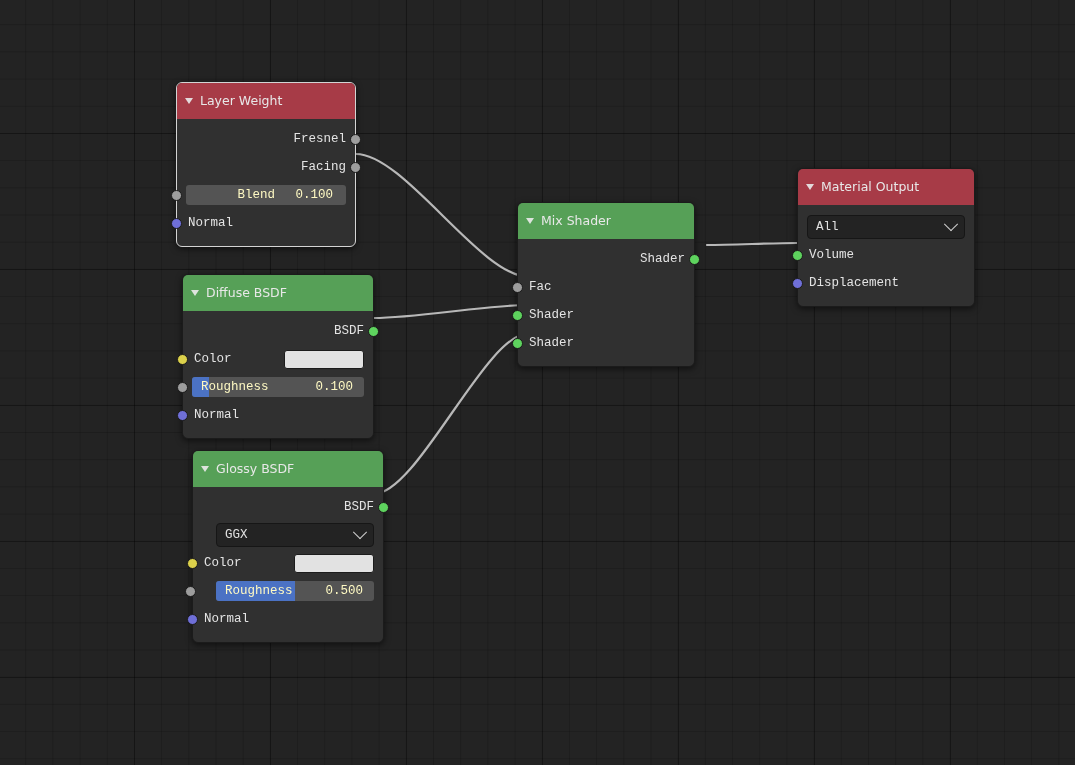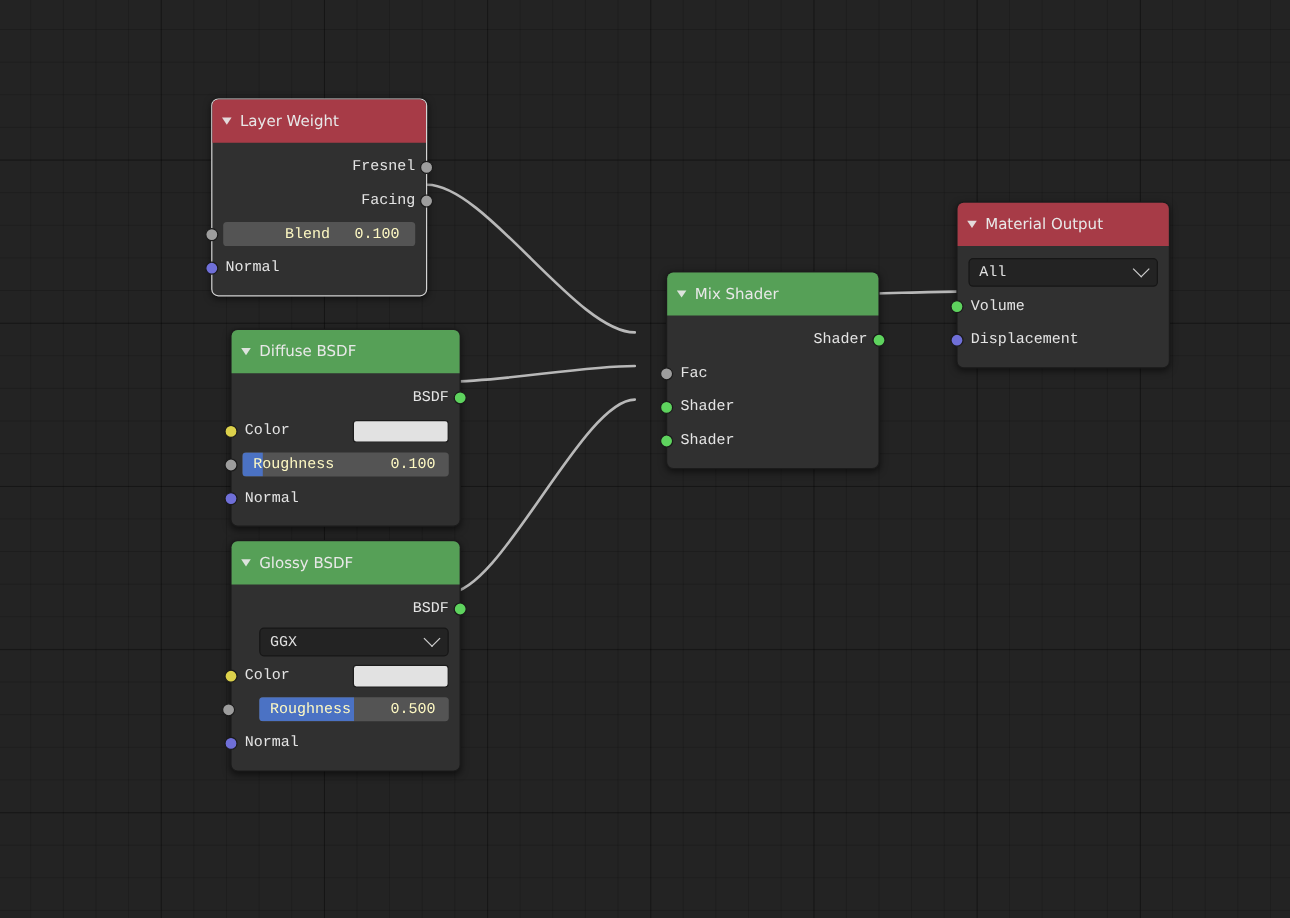--- a/index.html
+++ b/index.html
@@ -221,21 +221,21 @@
       </div>
 
       <div class="row in">
         <span class="socket left sock-purple"></span>
         <span class="row-label">Normal</span>
       </div>
 
     </div>
   </div>
 
-  <div class="node unselected" style="left:192px; top:274px; width:192px;">
+  <div class="node unselected" style="left:182px; top:274px; width:192px;">
     <div class="node-header green">
       <span class="collapse-tri"></span>
       <span>Diffuse BSDF</span>
     </div>
     <div class="node-body">
 
       <div class="row out">
         <span class="socket right sock-green"></span>
         <span class="row-label">BSDF</span>
       </div>
@@ -298,21 +298,21 @@
       </div>
 
       <div class="row in">
         <span class="socket left sock-purple"></span>
         <span class="row-label">Normal</span>
       </div>
 
     </div>
   </div>
 
-  <div class="node unselected" style="left:555px; top:202px; width:178px;margin-top:24px;">
+  <div class="node unselected" style="left:517px; top:202px; width:178px;">
     <div class="node-header green">
       <span class="collapse-tri"></span>
       <span>Mix Shader</span>
     </div>
     <div class="node-body" style="">
 
       <div class="row out">
         <span class="socket right sock-green"></span>
         <span class="row-label">Shader</span>
       </div>

